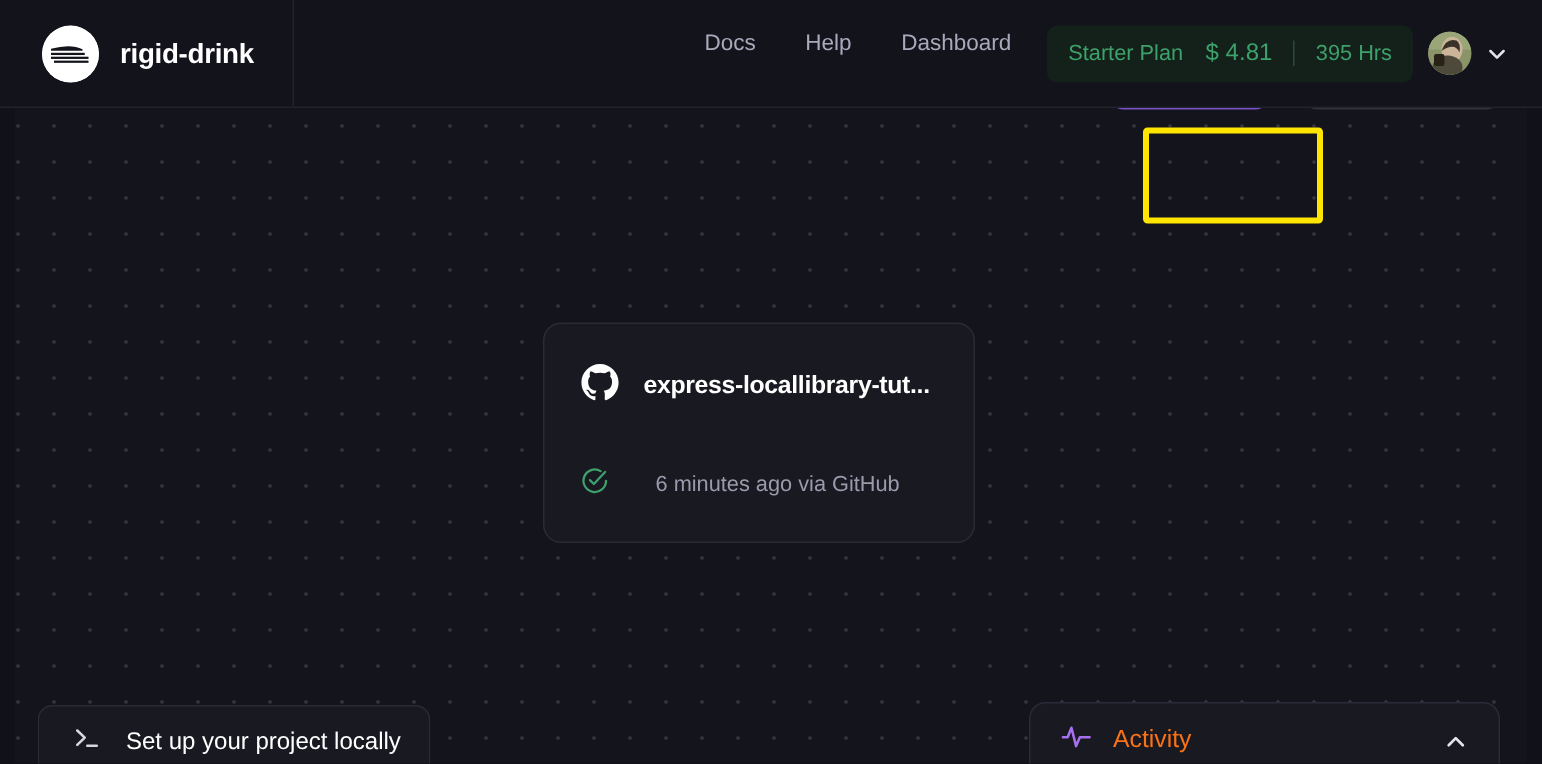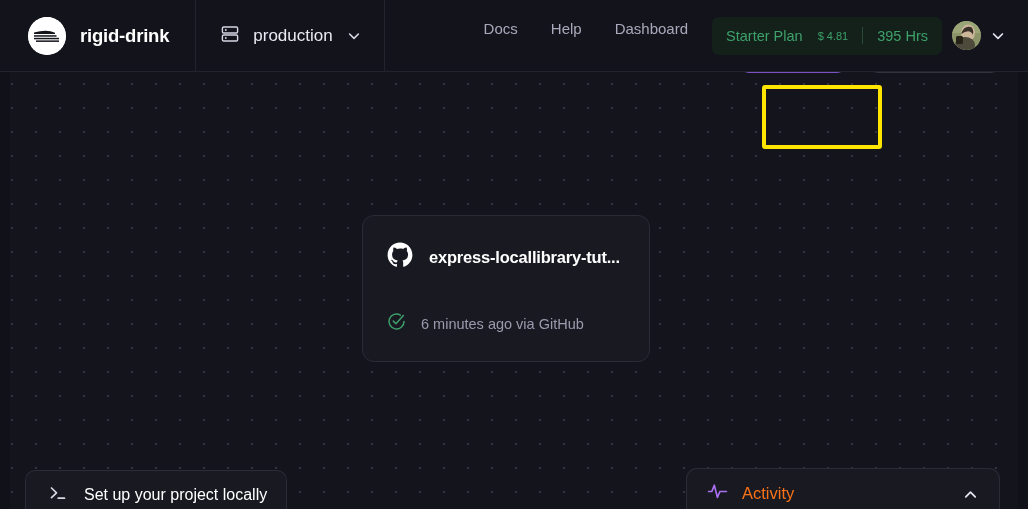--- a/index.html
+++ b/index.html
@@ -94,21 +94,21 @@
     align-items: center;
     gap: 0;
     height: 38px;
     border-radius: 7px;
     background: #13211a;
     padding: 0 14px;
     margin-right: 10px;
     cursor: pointer;
   }
   .plan-name { color: #3ea06a; font-size: 14.5px; white-space: nowrap; }
-  .plan-amount { color: #3ea06a; font-size: 11px; white-space: nowrap; margin-left: 15px; }
+  .plan-amount { color: #3ea06a; font-size: 16px; white-space: nowrap; margin-left: 15px; }
   .plan-sep { width: 1px; height: 17px; background: #2b4a37; margin: 0 14px; }
   .plan-hours { color: #3ea06a; font-size: 14.5px; white-space: nowrap; }
   .user-cell {
     display: flex;
     align-items: center;
     gap: 9px;
     padding-right: 22px;
     cursor: pointer;
   }
   .avatar {
@@ -214,21 +214,21 @@
   }
   .card-top { display: flex; align-items: center; gap: 16px; }
   .card-title {
     color: #ffffff;
     font-size: 16.5px;
     font-weight: bold;
     white-space: nowrap;
     overflow: hidden;
     letter-spacing: -0.2px;
   }
-  .card-bottom { display: flex; align-items: center; gap: 15px; margin-bottom: 4px; }
+  .card-bottom { display: flex; align-items: center; gap: 31px; margin-bottom: 4px; }
   .card-meta { color: #9a9aad; font-size: 14.5px; white-space: nowrap; }
 
   
   .setup-panel {
     position: absolute;
     left: 25px;
     top: 470px;
     width: 262px;
     height: 48px;
     border-radius: 10px 10px 0 0;
@@ -275,36 +275,20 @@
           <circle cx="19" cy="19" r="19" fill="#ffffff"></circle>
           <path d="M6 15.5 Q19 12 27 15.8 L27 16.9 L6 16.9 Z" fill="#14141d"></path>
           <rect x="6" y="18.2" width="22.5" height="1.5" fill="#14141d"></rect>
           <rect x="6" y="20.8" width="25" height="1.5" fill="#14141d"></rect>
           <rect x="8" y="23.4" width="23" height="1.5" fill="#14141d"></rect>
         </svg>
       </span>
       <span class="brand-name">rigid-drink</span>
     </div>
 
-    <div class="env-cell">
-      <span>
-        <svg width="20" height="20" viewBox="0 0 20 20" fill="none" stroke="#d7d7e4" stroke-width="1.4">
-          <rect x="2.4" y="3" width="15.2" height="6" rx="1.3"></rect>
-          <rect x="2.4" y="11" width="15.2" height="6" rx="1.3"></rect>
-          <circle cx="5.8" cy="6" r="0.95" fill="#d7d7e4" stroke="none"></circle>
-          <circle cx="5.8" cy="14" r="0.95" fill="#d7d7e4" stroke="none"></circle>
-        </svg>
-      </span>
-      <span class="env-name">production</span>
-      <span class="chev">
-        <svg width="16" height="16" viewBox="0 0 16 16" fill="none" stroke="#d7d7e4" stroke-width="1.6" stroke-linecap="round" stroke-linejoin="round">
-          <path d="M3.6 6 L8 10.4 L12.4 6"></path>
-        </svg>
-      </span>
-    </div>
 
     <div class="header-spacer"></div>
 
     <div class="nav-links">
       <span class="nav-link">Docs</span>
       <span class="nav-link">Help</span>
       <span class="nav-link">Dashboard</span>
     </div>
 
     <div style="display:flex;align-items:center;">

